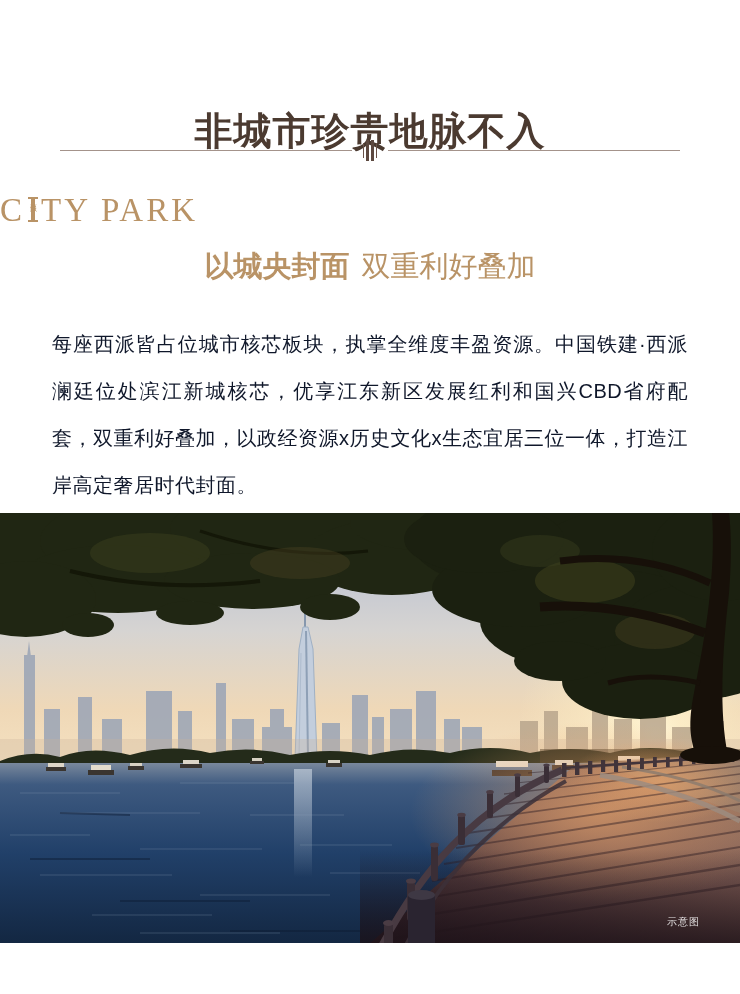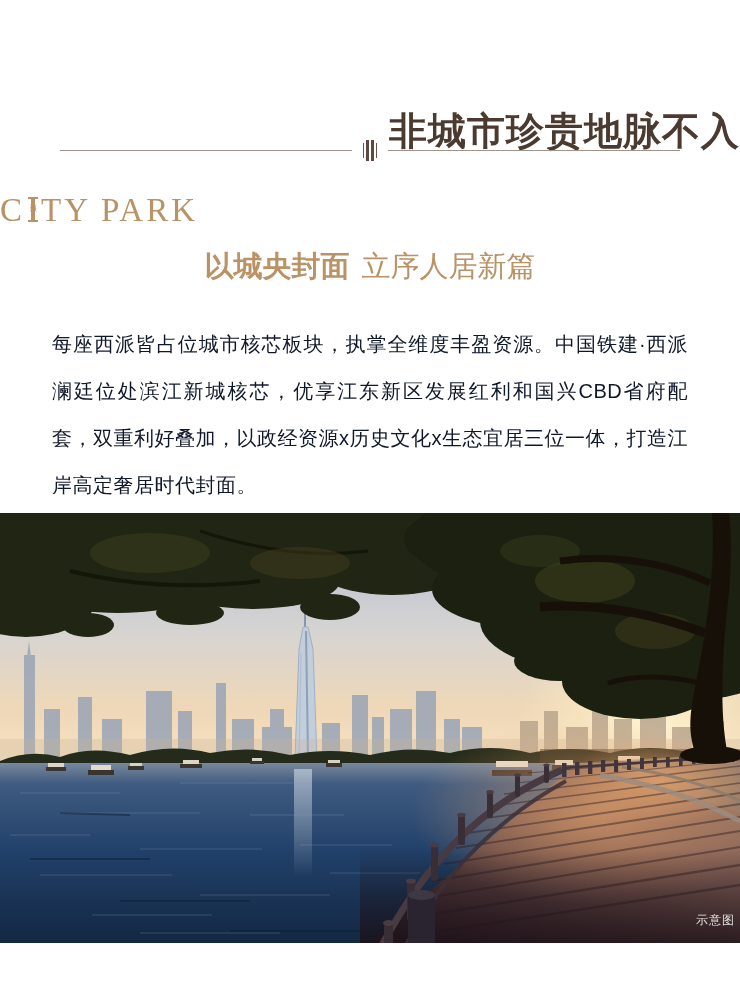--- a/index.html
+++ b/index.html
@@ -1,20 +1,20 @@
 <!DOCTYPE html>
 <html><head>
 <meta charset="utf-8">
 <style>
   html,body{margin:0;padding:0;background:#ffffff;}
   #page{position:relative;width:740px;height:994px;background:#ffffff;overflow:hidden;
         font-family:"Liberation Sans","DejaVu Sans",sans-serif;}
 
   
-  .main-title{position:absolute;top:82px;left:0;width:740px;text-align:right;
+  .main-title{position:absolute;top:82px;left:0;width:740px;text-align:center;
     font-family:"Liberation Serif","DejaVu Serif",serif;
     font-size:38px;font-weight:700;letter-spacing:1px;color:#4b3a30;line-height:48px;}
 
   .divider{position:absolute;top:138px;left:0;width:740px;height:24px;
     display:flex;align-items:center;justify-content:center;}
   .divider .line{width:292px;height:1px;background:#a4938b;}
   .ornament{display:flex;align-items:center;gap:2px;margin:0 11px;}
   .ornament .b1{width:1px;height:15px;background:#6a5349;}
   .ornament .b2{width:3px;height:21px;background:#5d4940;}
 
@@ -39,22 +39,22 @@
   .sub-title .regular{font-weight:400;}
 
   
   .paragraph{position:absolute;top:321px;left:52px;width:636px;
     font-size:20px;line-height:47px;letter-spacing:0.5px;color:#0f172a;
     text-align:justify;text-justify:inter-ideograph;}
 
   
   .hero{position:absolute;top:513px;left:0;width:740px;height:430px;overflow:hidden;}
   .hero svg{display:block;}
-  .photo-caption{position:absolute;right:5px;bottom:14px;
-    font-size:12px;color:rgba(255,255,255,0.85);letter-spacing:1px;}
+  .photo-caption{position:absolute;right:40px;bottom:14px;
+    font-size:10px;color:rgba(255,255,255,0.85);letter-spacing:1px;}
 </style>
 </head>
 <body>
 
 <div id="page">
 
   <h1 class="main-title">非城市珍贵地脉不入</h1>
 
   <div class="divider">
     <span class="line"></span>
@@ -65,21 +65,21 @@
         <span class="b1"></span>
     </span>
     <span class="line"></span>
   </div>
 
   <div class="logo">
     <span class="logo-inner"><span>C</span><span class="logo-i"><span class="serif-top"></span><span class="stem"></span><span class="i-mark">西派</span><span class="serif-bottom"></span></span><span>TY</span><span class="logo-word-gap"></span><span>PARK</span></span>
   </div>
 
   <div class="sub-title">
-    <span class="bold">以城央封面</span><span class="regular">立序人居新篇</span>
+    <span class="bold">以城央封面</span><span class="regular">双重利好叠加</span>
   </div>
 
   <div class="paragraph">每座西派皆占位城市核芯板块，执掌全维度丰盈资源。中国铁建·西派澜廷位处滨江新城核芯，优享江东新区发展红利和国兴CBD省府配套，双重利好叠加，以政经资源x历史文化x生态宜居三位一体，打造江岸高定奢居时代封面。</div>
 
   <div class="hero">
     <svg width="740" height="430" viewBox="0 0 740 430" xmlns="http://www.w3.org/2000/svg">
       <defs>
         <linearGradient id="skyGrad" x1="0" y1="0" x2="0" y2="1">
           <stop offset="0" stop-color="#aeb9d2"></stop>
           <stop offset="0.45" stop-color="#d6d4d2"></stop>

